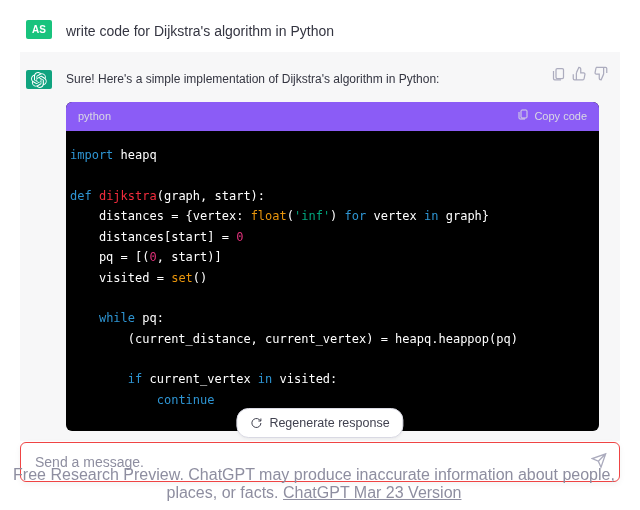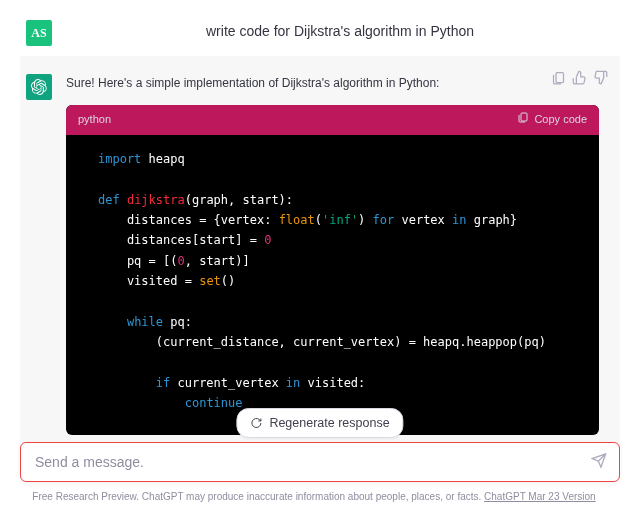--- a/index.html
+++ b/index.html
@@ -10,46 +10,46 @@
       height: 510px;
       overflow: hidden;
       font-size: 13px;
       color: #343541;
     }
     .chat-container { padding: 10px 20px 0 20px; }
     .message-row { display: flex; gap: 14px; padding: 10px 6px; }
     .user-msg { border-bottom: 0; }
     .assistant-msg { background: #f7f7f8; padding-top: 18px; position: relative; }
     .avatar {
-      width: 26px; height: 26px; border-radius: 2px;
+      width: 26px; height: 19px; border-radius: 2px;
       display: flex; align-items: center; justify-content: center;
-      flex-shrink: 0; font-size: 12px; font-weight: 600; color: #fff; font-family: Liberation Serif, serif;
+      flex-shrink: 0; font-size: 10px; font-weight: 600; color: #fff;
     }
     .avatar.user { background: #19c37d; }
     .avatar.assistant { background: #10a37f; }
     .avatar.assistant svg { width: 16px; height: 16px; }
     .msg-body { flex: 1; line-height: 1.6; min-width: 0; }
-    .user-text { color: #343541; font-size: 14px; text-align: center; }
+    .user-text { color: #343541; font-size: 14px; }
     .assistant-text { color: #343541; font-size: 12px; margin-bottom: 12px; }
     .feedback { position: absolute; right: 12px; top: 14px; display: flex; gap: 6px; color: #acacbe; }
     .feedback span { cursor: pointer; display:flex; }
     .code-block {
       background: #000000; border-radius: 6px; overflow: hidden;
       margin-top: 4px; position: relative; width: 533px;
     }
     .code-header {
-      background: #be185d; color: #d9d9e3; font-size: 11px;
+      background: #8b5cf6; color: #d9d9e3; font-size: 11px;
       padding: 6px 12px; display: flex; justify-content: space-between; align-items: center;
     }
     .copy-btn { display: flex; align-items: flex-start; gap: 5px; cursor: pointer; color: #d9d9e3; }
     .copy-btn svg { width: 12px; height: 12px; }
     pre {
       font-family: ui-monospace, SFMono-Regular, Menlo, Consolas, monospace;
       font-size: 12px; line-height: 1.7; color: #ffffff;
-      padding: 14px 32px; white-space: pre; overflow: hidden;
+      padding: 14px 4px; white-space: pre; overflow: hidden;
       height: 300px;
     }
     .kw-import { color: #2e95d3; }
     .kw-def { color: #2e95d3; }
     .fn-name { color: #f22c3d; }
     .builtin { color: #e9950c; }
     .str { color: #00a67d; }
     .kw { color: #2e95d3; }
     .num { color: #df3079; }
     .plain { color: #ffffff; }
@@ -72,21 +72,21 @@
       border: none; outline: none; width: 100%; font-size: 14px;
       color: #343541; background: transparent;
     }
     .input-row input::placeholder { color: #8e8ea0; }
     .send-icon {
       position: absolute; right: 12px; top: 50%; transform: translateY(-50%);
       color: #acacbe; cursor: pointer;
     }
     .footer {
       position: absolute; bottom: 8px; left: 0; right: 12px;
-      text-align: center; font-size: 10px; color: #8e8ea0;
+      text-align: center; font-size: 16px; color: #8e8ea0;
     }
     .footer a { color: #8e8ea0; text-decoration: underline; }
   </style>
 </head>
 <body>
 
 <div class="chat-container">
 
   <div class="message-row user-msg">
     <div class="avatar user">AS</div>

